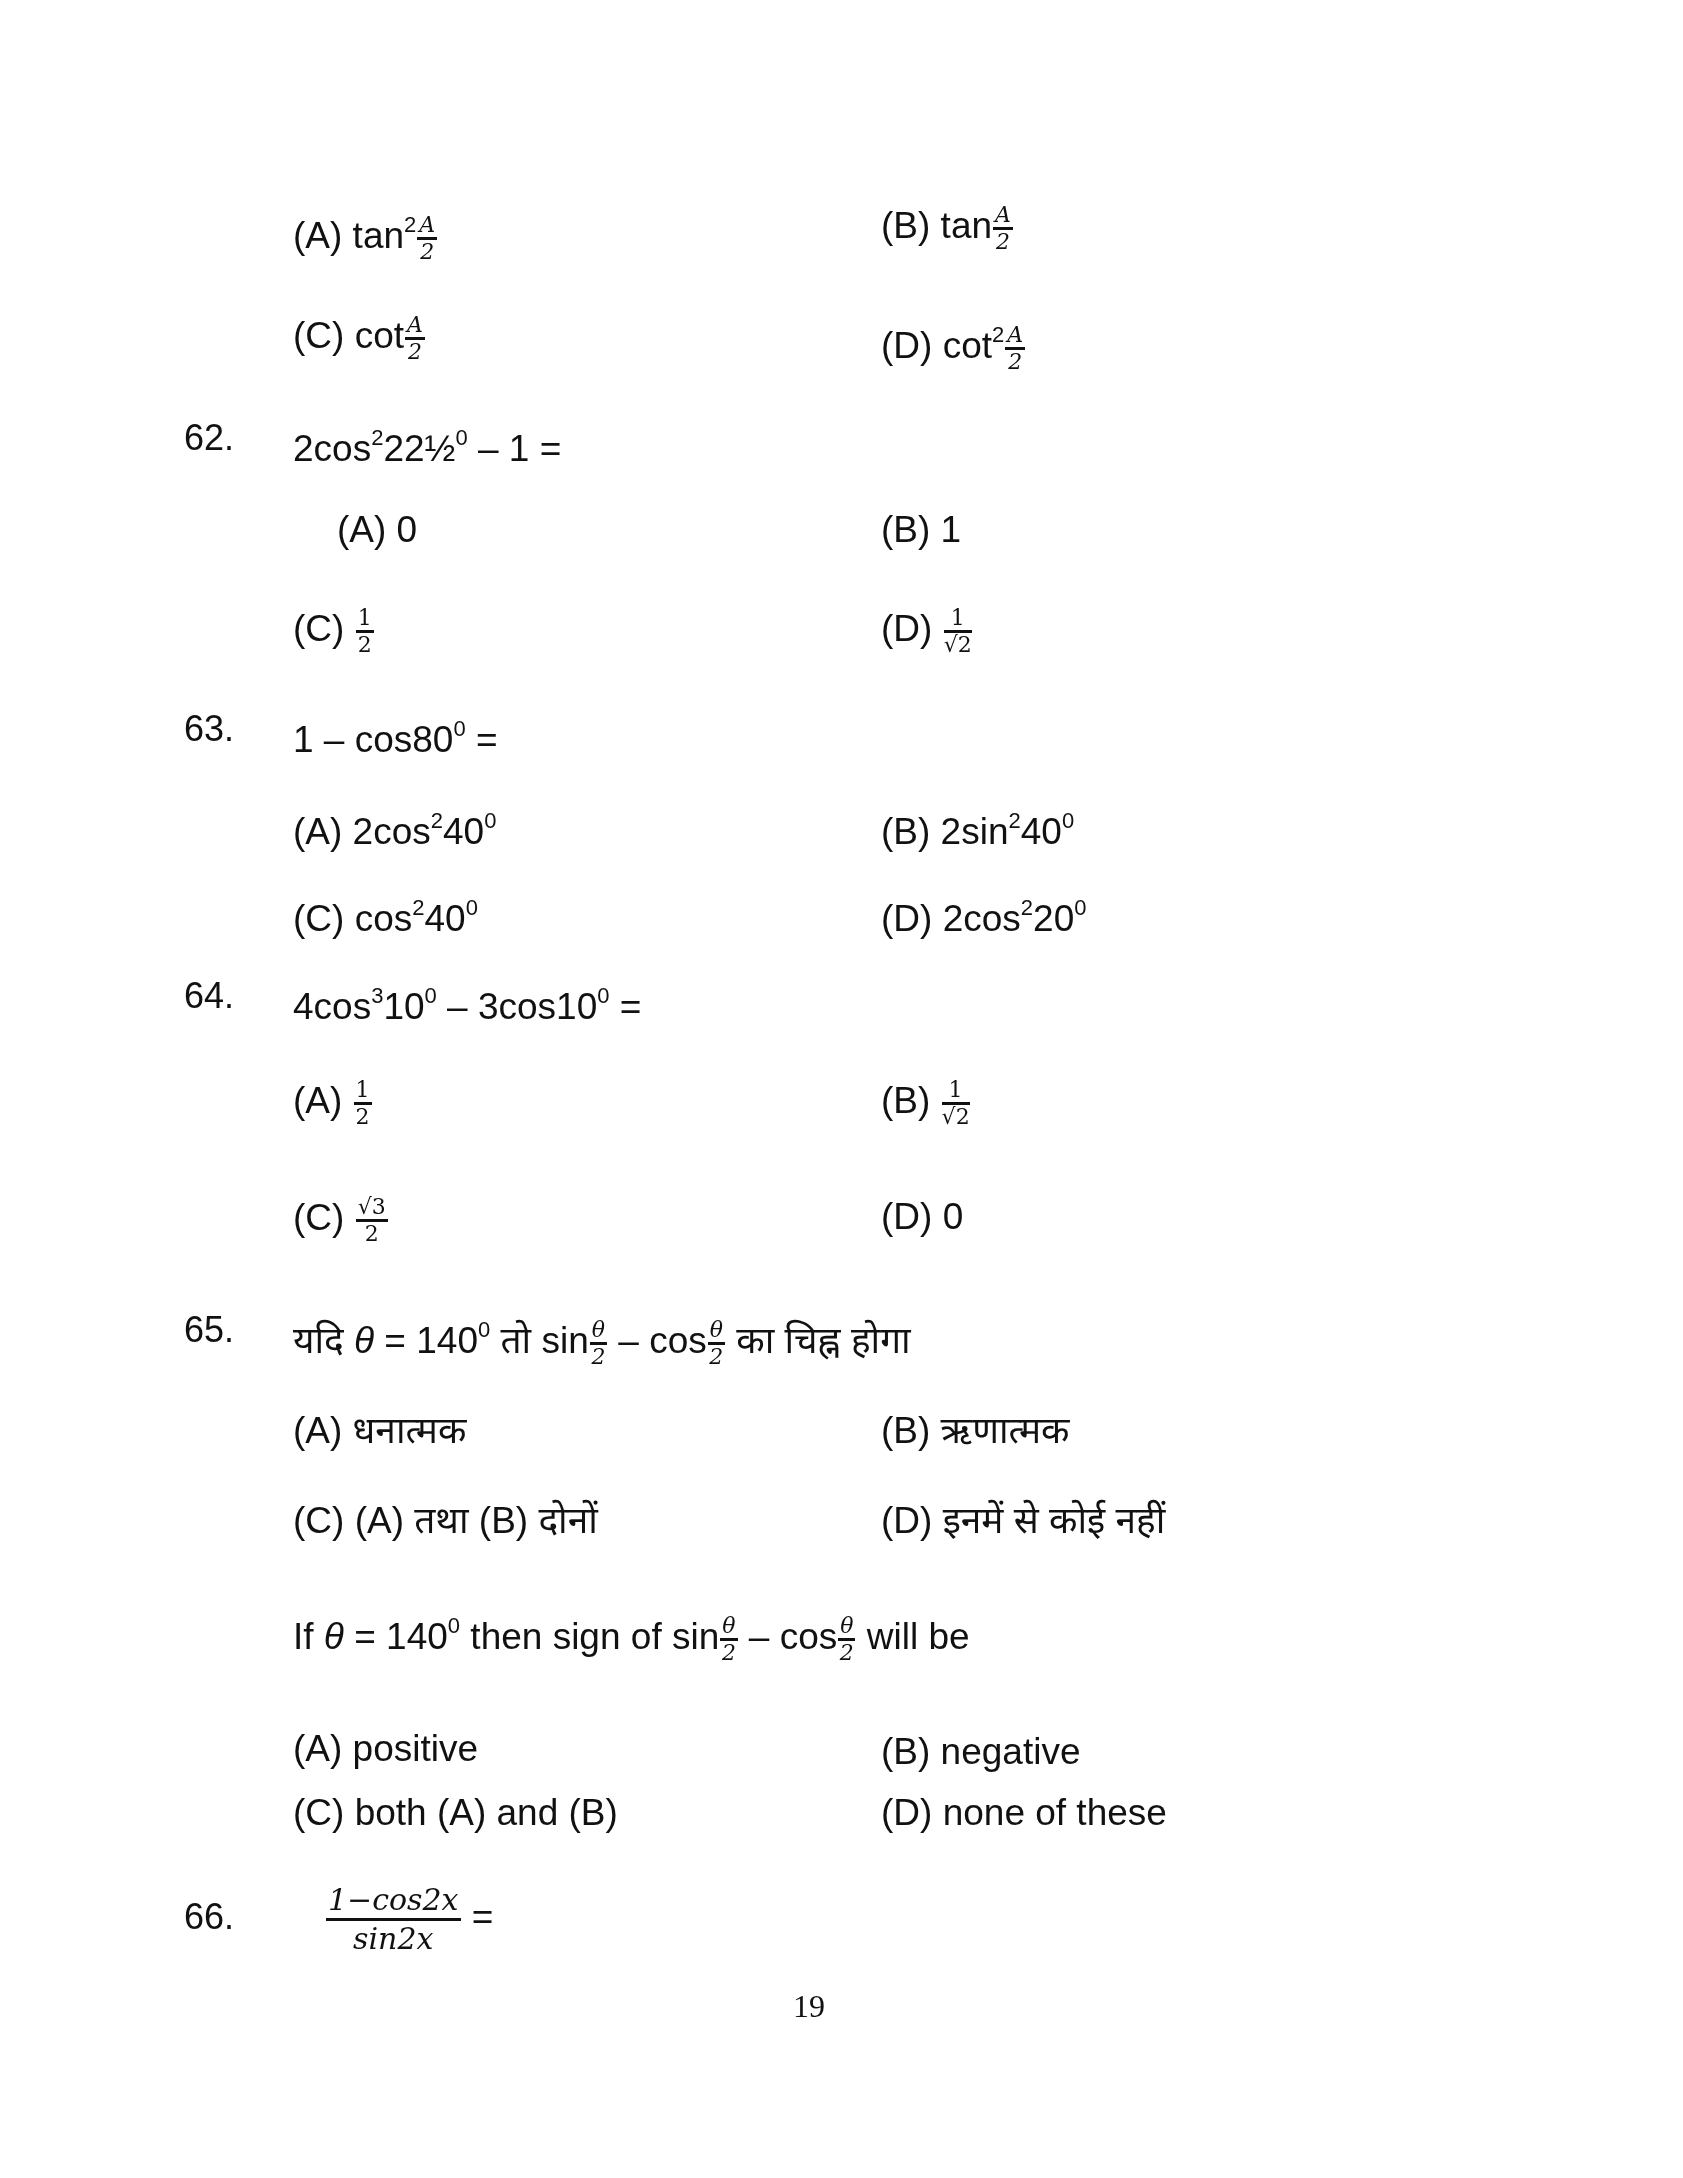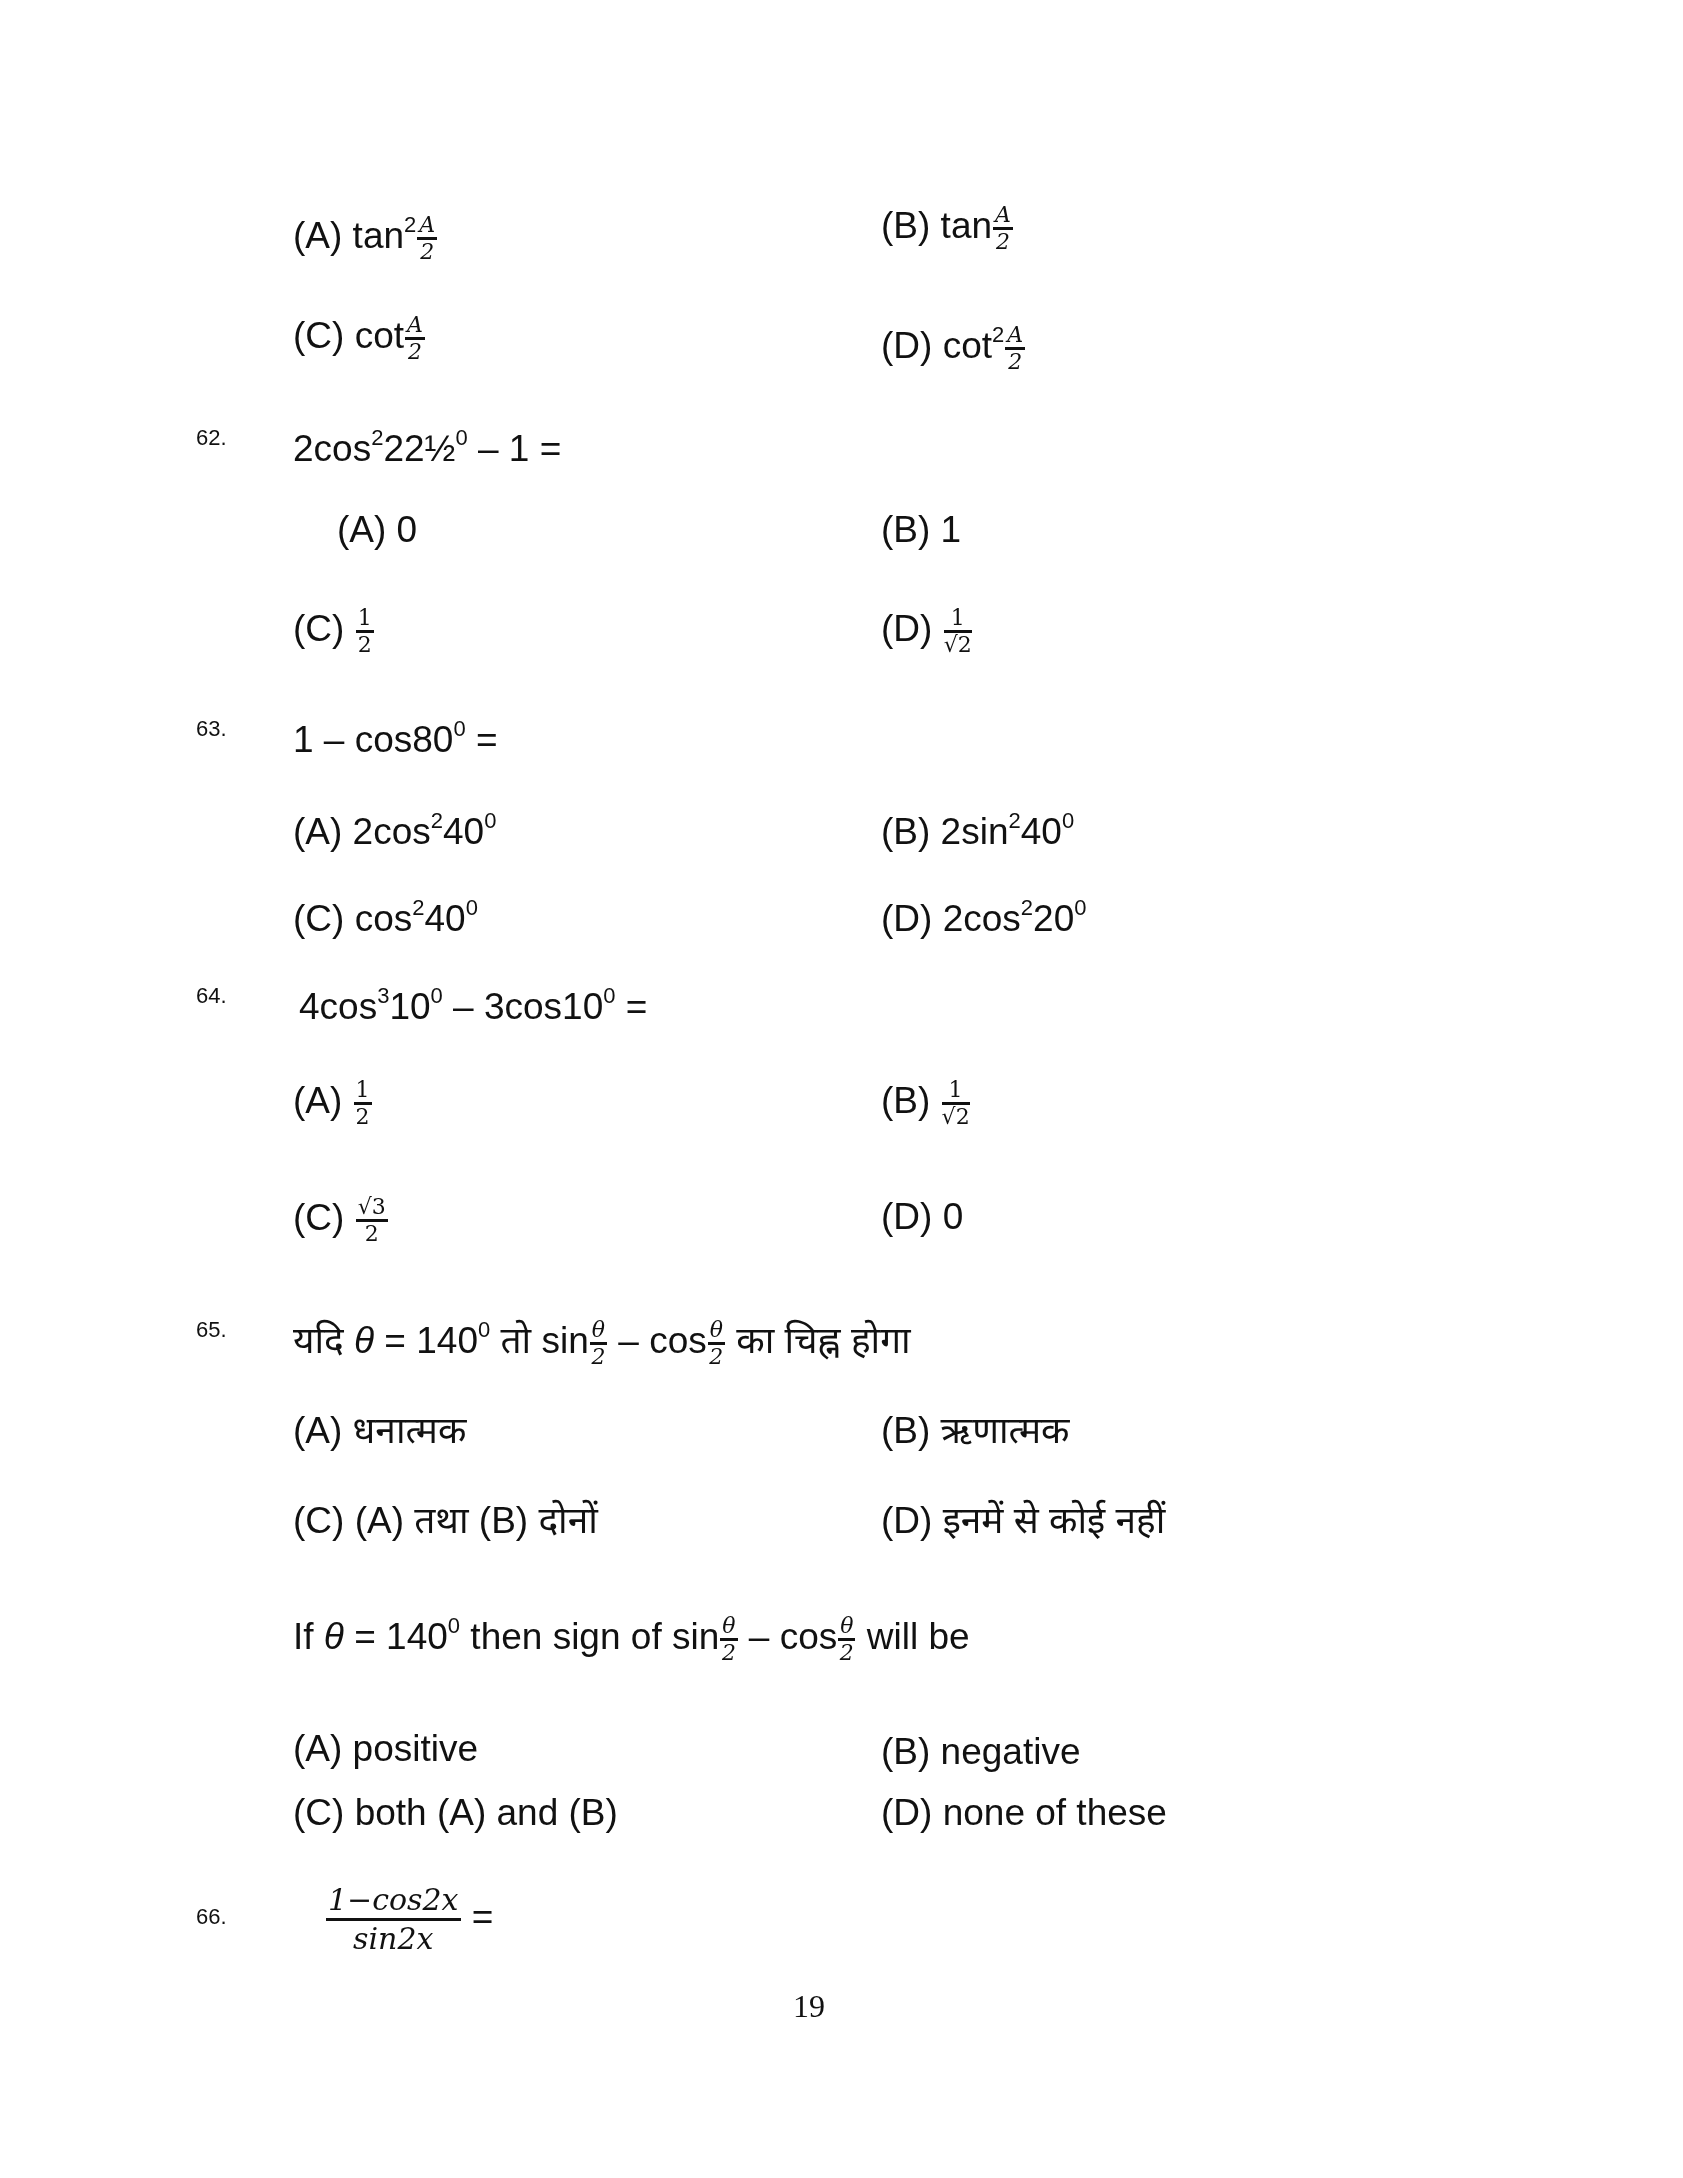--- a/index.html
+++ b/index.html
@@ -1,19 +1,19 @@
 <!DOCTYPE html>
 <html><head>
 <meta charset="utf-8">
 <style>
   html,body{margin:0;padding:0;background:#fff;}
   body{width:1683px;height:2178px;position:relative;overflow:hidden;
        font-family:"Liberation Sans","DejaVu Sans",sans-serif;color:#111;}
   .ln{position:absolute;font-size:37px;line-height:44px;white-space:nowrap;}
-  .num{position:absolute;font-size:22px;line-height:44px;left:196px;}
+  .num{position:absolute;font-size:36px;line-height:44px;left:184px;}
   .frac{display:inline-block;vertical-align:middle;text-align:center;
         font-family:"DejaVu Serif","Liberation Serif",serif;font-style:italic;
         font-size:22px;line-height:24px;margin:0 1px;}
   .frac .n{display:block;border-bottom:3px solid #111;padding:0 2px;}
   .frac .d{display:block;}
   .frac.up{font-style:normal;}
   .sup{font-size:22px;vertical-align:16px;}
   .big .frac{font-size:30px;line-height:36px;margin-left:33px;}
   .pg{position:absolute;left:793px;top:1988px;font-family:"Liberation Serif",serif;font-size:32px;}
 </style>
@@ -57,21 +57,21 @@
   <span>(B) 2sin</span><span class="sup">2</span><span>40</span><span class="sup">0</span>
 </div>
 <div class="ln" style="left:293px;top:886px;">
   <span>(C) cos</span><span class="sup">2</span><span>40</span><span class="sup">0</span>
 </div>
 <div class="ln" style="left:881px;top:886px;">
   <span>(D) 2cos</span><span class="sup">2</span><span>20</span><span class="sup">0</span>
 </div>
 
 <div class="num" style="top:974px;">64.</div>
-<div class="ln" style="left:293px;top:974px;margin-left:6px;">
+<div class="ln" style="left:293px;top:974px;">
   <span>4cos</span><span class="sup">3</span><span>10</span><span class="sup">0</span><span> – 3cos10</span><span class="sup">0</span><span> =</span>
 </div>
 <div class="ln" style="left:293px;top:1078px;">
   <span>(A)</span> <span class="frac up"><span class="n">1</span><span class="d">2</span></span>
 </div>
 <div class="ln" style="left:881px;top:1078px;">
   <span>(B)</span> <span class="frac up"><span class="n">1</span><span class="d">√2</span></span>
 </div>
 <div class="ln" style="left:293px;top:1195px;">
   <span>(C)</span> <span class="frac up"><span class="n">√3</span><span class="d">2</span></span>

